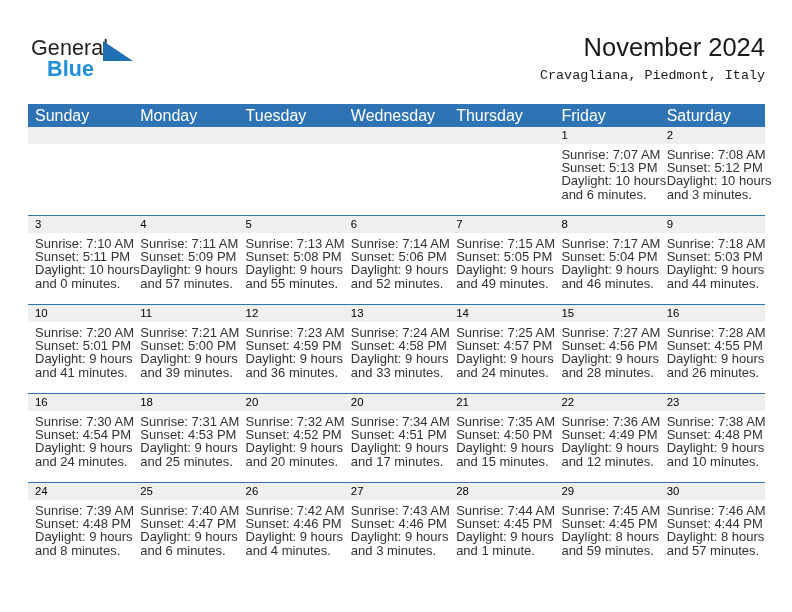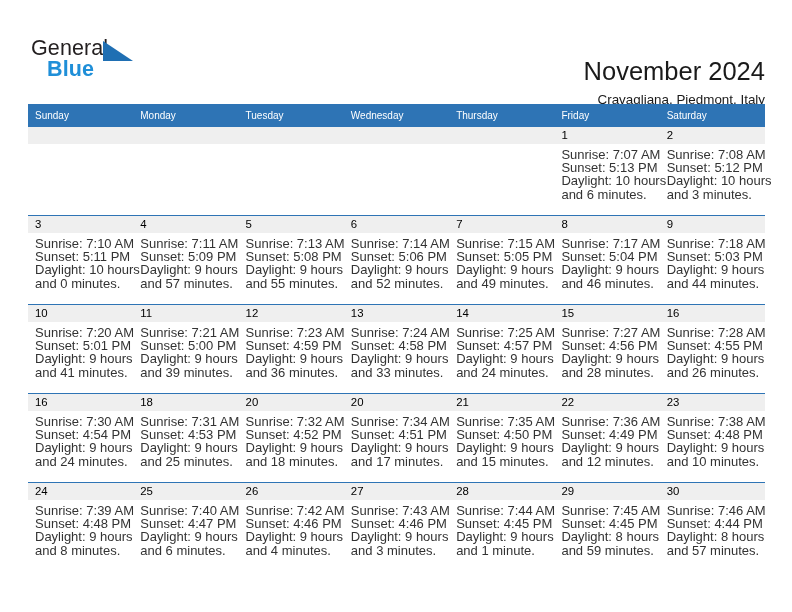--- a/index.html
+++ b/index.html
@@ -62,50 +62,50 @@
     color: #1f8fd8;
     letter-spacing: 0.1px;
     font-weight: bold;
   }
 
   .title-block {
     position: absolute;
     right: 27px;
     top: 32px;
     text-align: right;
-    margin-top: 24px;
   }
   .cal-title {
     font-size: 25.5px;
     color: #1a1a1a;
     line-height: 30px;
     white-space: nowrap;
     font-weight: normal;
   }
   .cal-sub {
     font-size: 13.4px;
     color: #1a1a1a;
     line-height: 19px;
     margin-top: 4px;
     white-space: nowrap;
+    font-family: Liberation Mono, monospace;
   }
 
   
   .cal {
     position: absolute;
     left: 28px;
     top: 104px;
     width: 737px;
     border-collapse: collapse;
     table-layout: fixed;
   }
   .cal th {
     background: #2e74b5;
     color: #ffffff;
-    font-size: 10px;
+    font-size: 16px;
     font-weight: normal;
     text-align: left;
     padding: 5px 0 5px 7px;
     height: 11px;
     line-height: 13px;
     border: none;
   }
   .cal td {
     vertical-align: top;
     padding: 0;
@@ -354,21 +354,21 @@
               <div>Daylight: 9 hours</div>
               <div>and 25 minutes.</div>
             </div>
           </td>
           <td>
             <div class="daynum">20</div>
             <div class="lines">
               <div>Sunrise: 7:32 AM</div>
               <div>Sunset: 4:52 PM</div>
               <div>Daylight: 9 hours</div>
-              <div>and 18 minutes.</div>
+              <div>and 20 minutes.</div>
             </div>
           </td>
           <td>
             <div class="daynum">20</div>
             <div class="lines">
               <div>Sunrise: 7:34 AM</div>
               <div>Sunset: 4:51 PM</div>
               <div>Daylight: 9 hours</div>
               <div>and 17 minutes.</div>
             </div>

